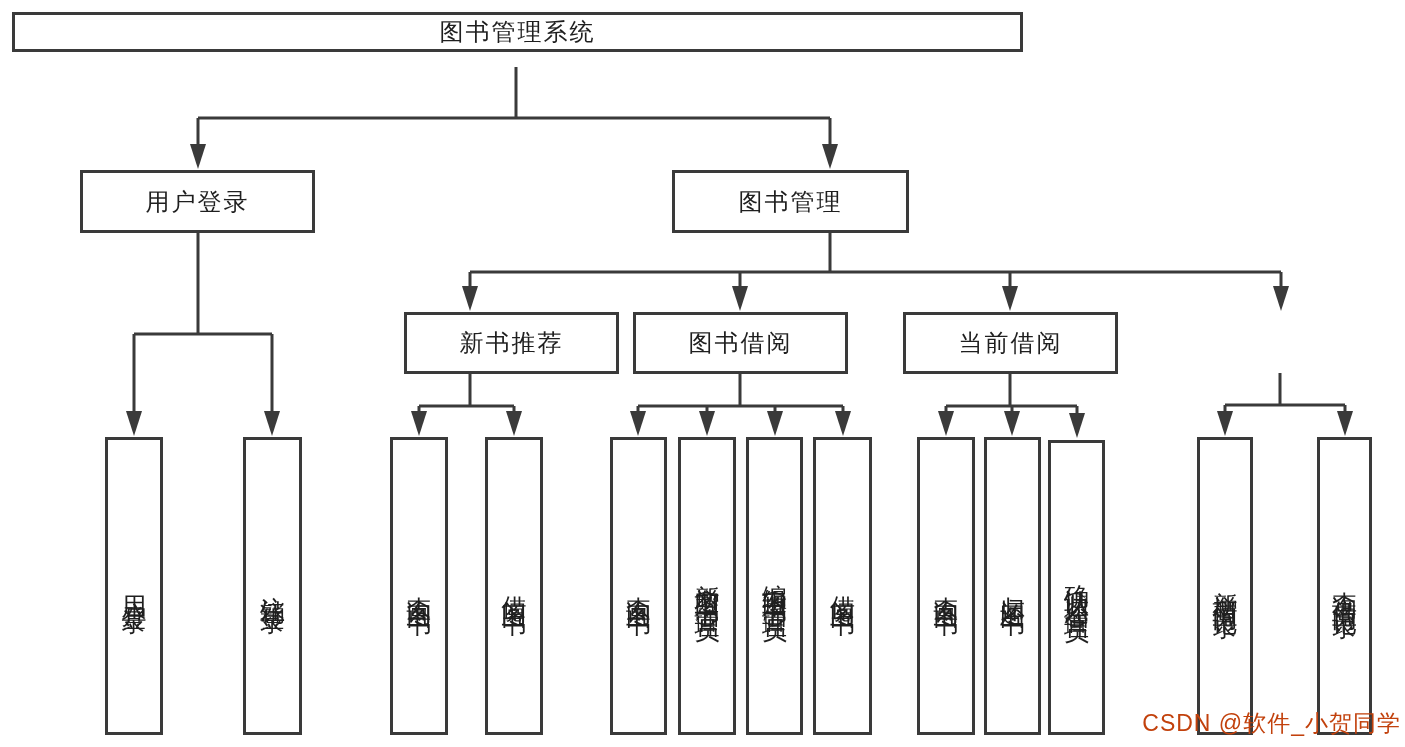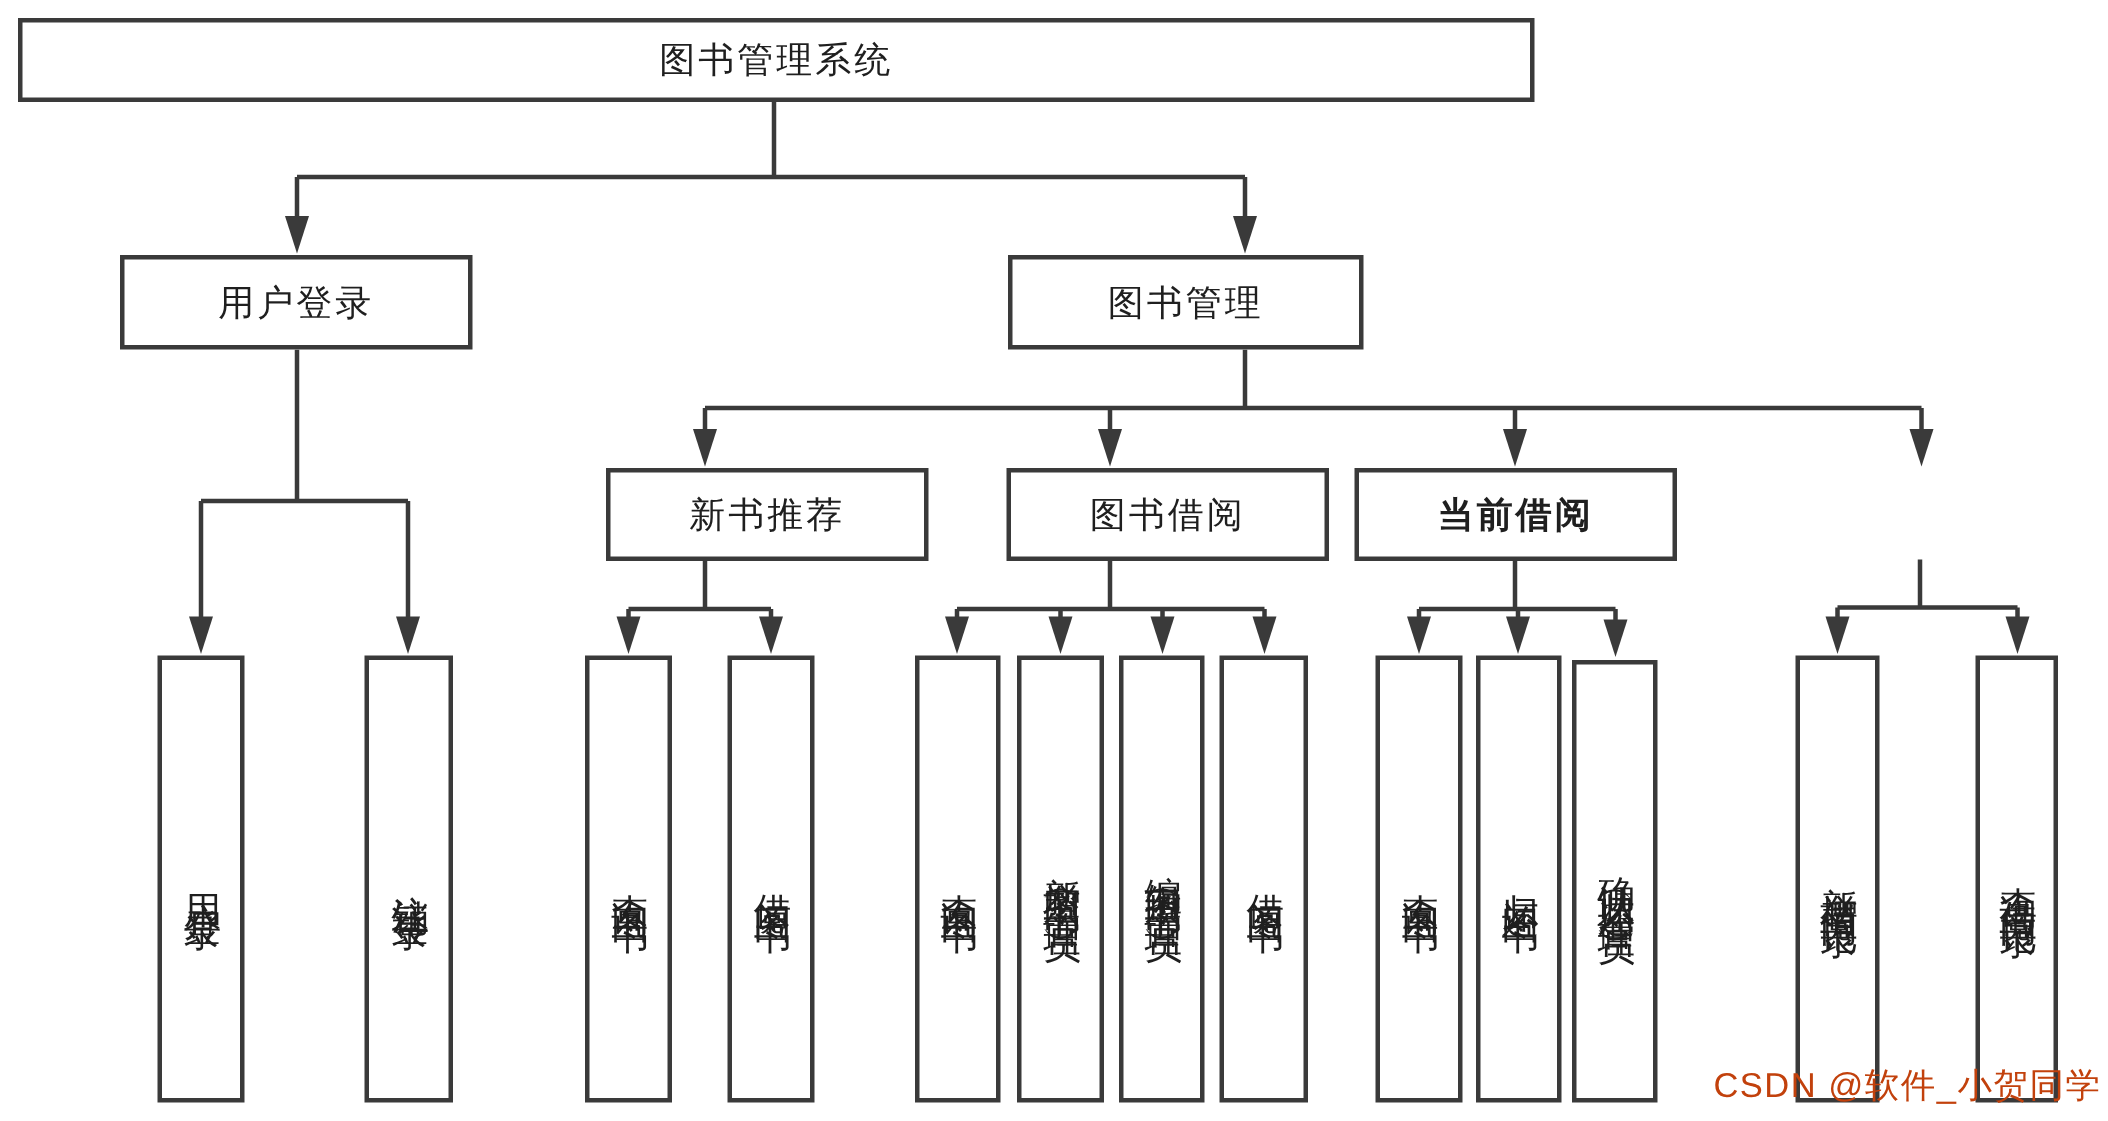--- a/index.html
+++ b/index.html
@@ -92,38 +92,38 @@
       <polygon points="767,411 783,411 775,436"></polygon>
       <polygon points="835,411 851,411 843,436"></polygon>
       <polygon points="938,411 954,411 946,436"></polygon>
       <polygon points="1004,411 1020,411 1012,436"></polygon>
       <polygon points="1069,413 1085,413 1077,438"></polygon>
       <polygon points="1217,411 1233,411 1225,436"></polygon>
       <polygon points="1337,411 1353,411 1345,436"></polygon>
     </g>
   </svg>
 
-  <div class="box" style="left:12px; top:12px; width:1011px; height:56px;text-align:right;">
+  <div class="box" style="left:12px; top:12px; width:1011px; height:40px;text-align:right;">
     <span class="label">图书管理系统</span>
   </div>
 
   <div class="box" style="left:80px; top:170px; width:235px; height:63px;">
     <span class="label">用户登录</span>
   </div>
   <div class="box" style="left:672px; top:170px; width:237px; height:63px;">
     <span class="label">图书管理</span>
   </div>
 
   <div class="box" style="left:368px; top:312px; width:215px; height:62px;margin-left:36px;">
     <span class="label">新书推荐</span>
   </div>
-  <div class="box" style="left:633px; top:312px; width:215px; height:62px;margin-left:38px;">
+  <div class="box" style="left:633px; top:312px; width:215px; height:62px;">
     <span class="label">图书借阅</span>
   </div>
-  <div class="box" style="left:903px; top:312px; width:215px; height:62px;font-weight:bold;">
+  <div class="box" style="left:903px; top:312px; width:215px; height:62px;">
     <span class="label">当前借阅</span>
   </div>
 
   <div class="box v" style="left:105px; top:437px; width:58px; height:298px;">
     <span class="label">用户登录</span>
   </div>
   <div class="box v" style="left:243px; top:437px; width:59px; height:298px;">
     <span class="label">注销登录</span>
   </div>
 

